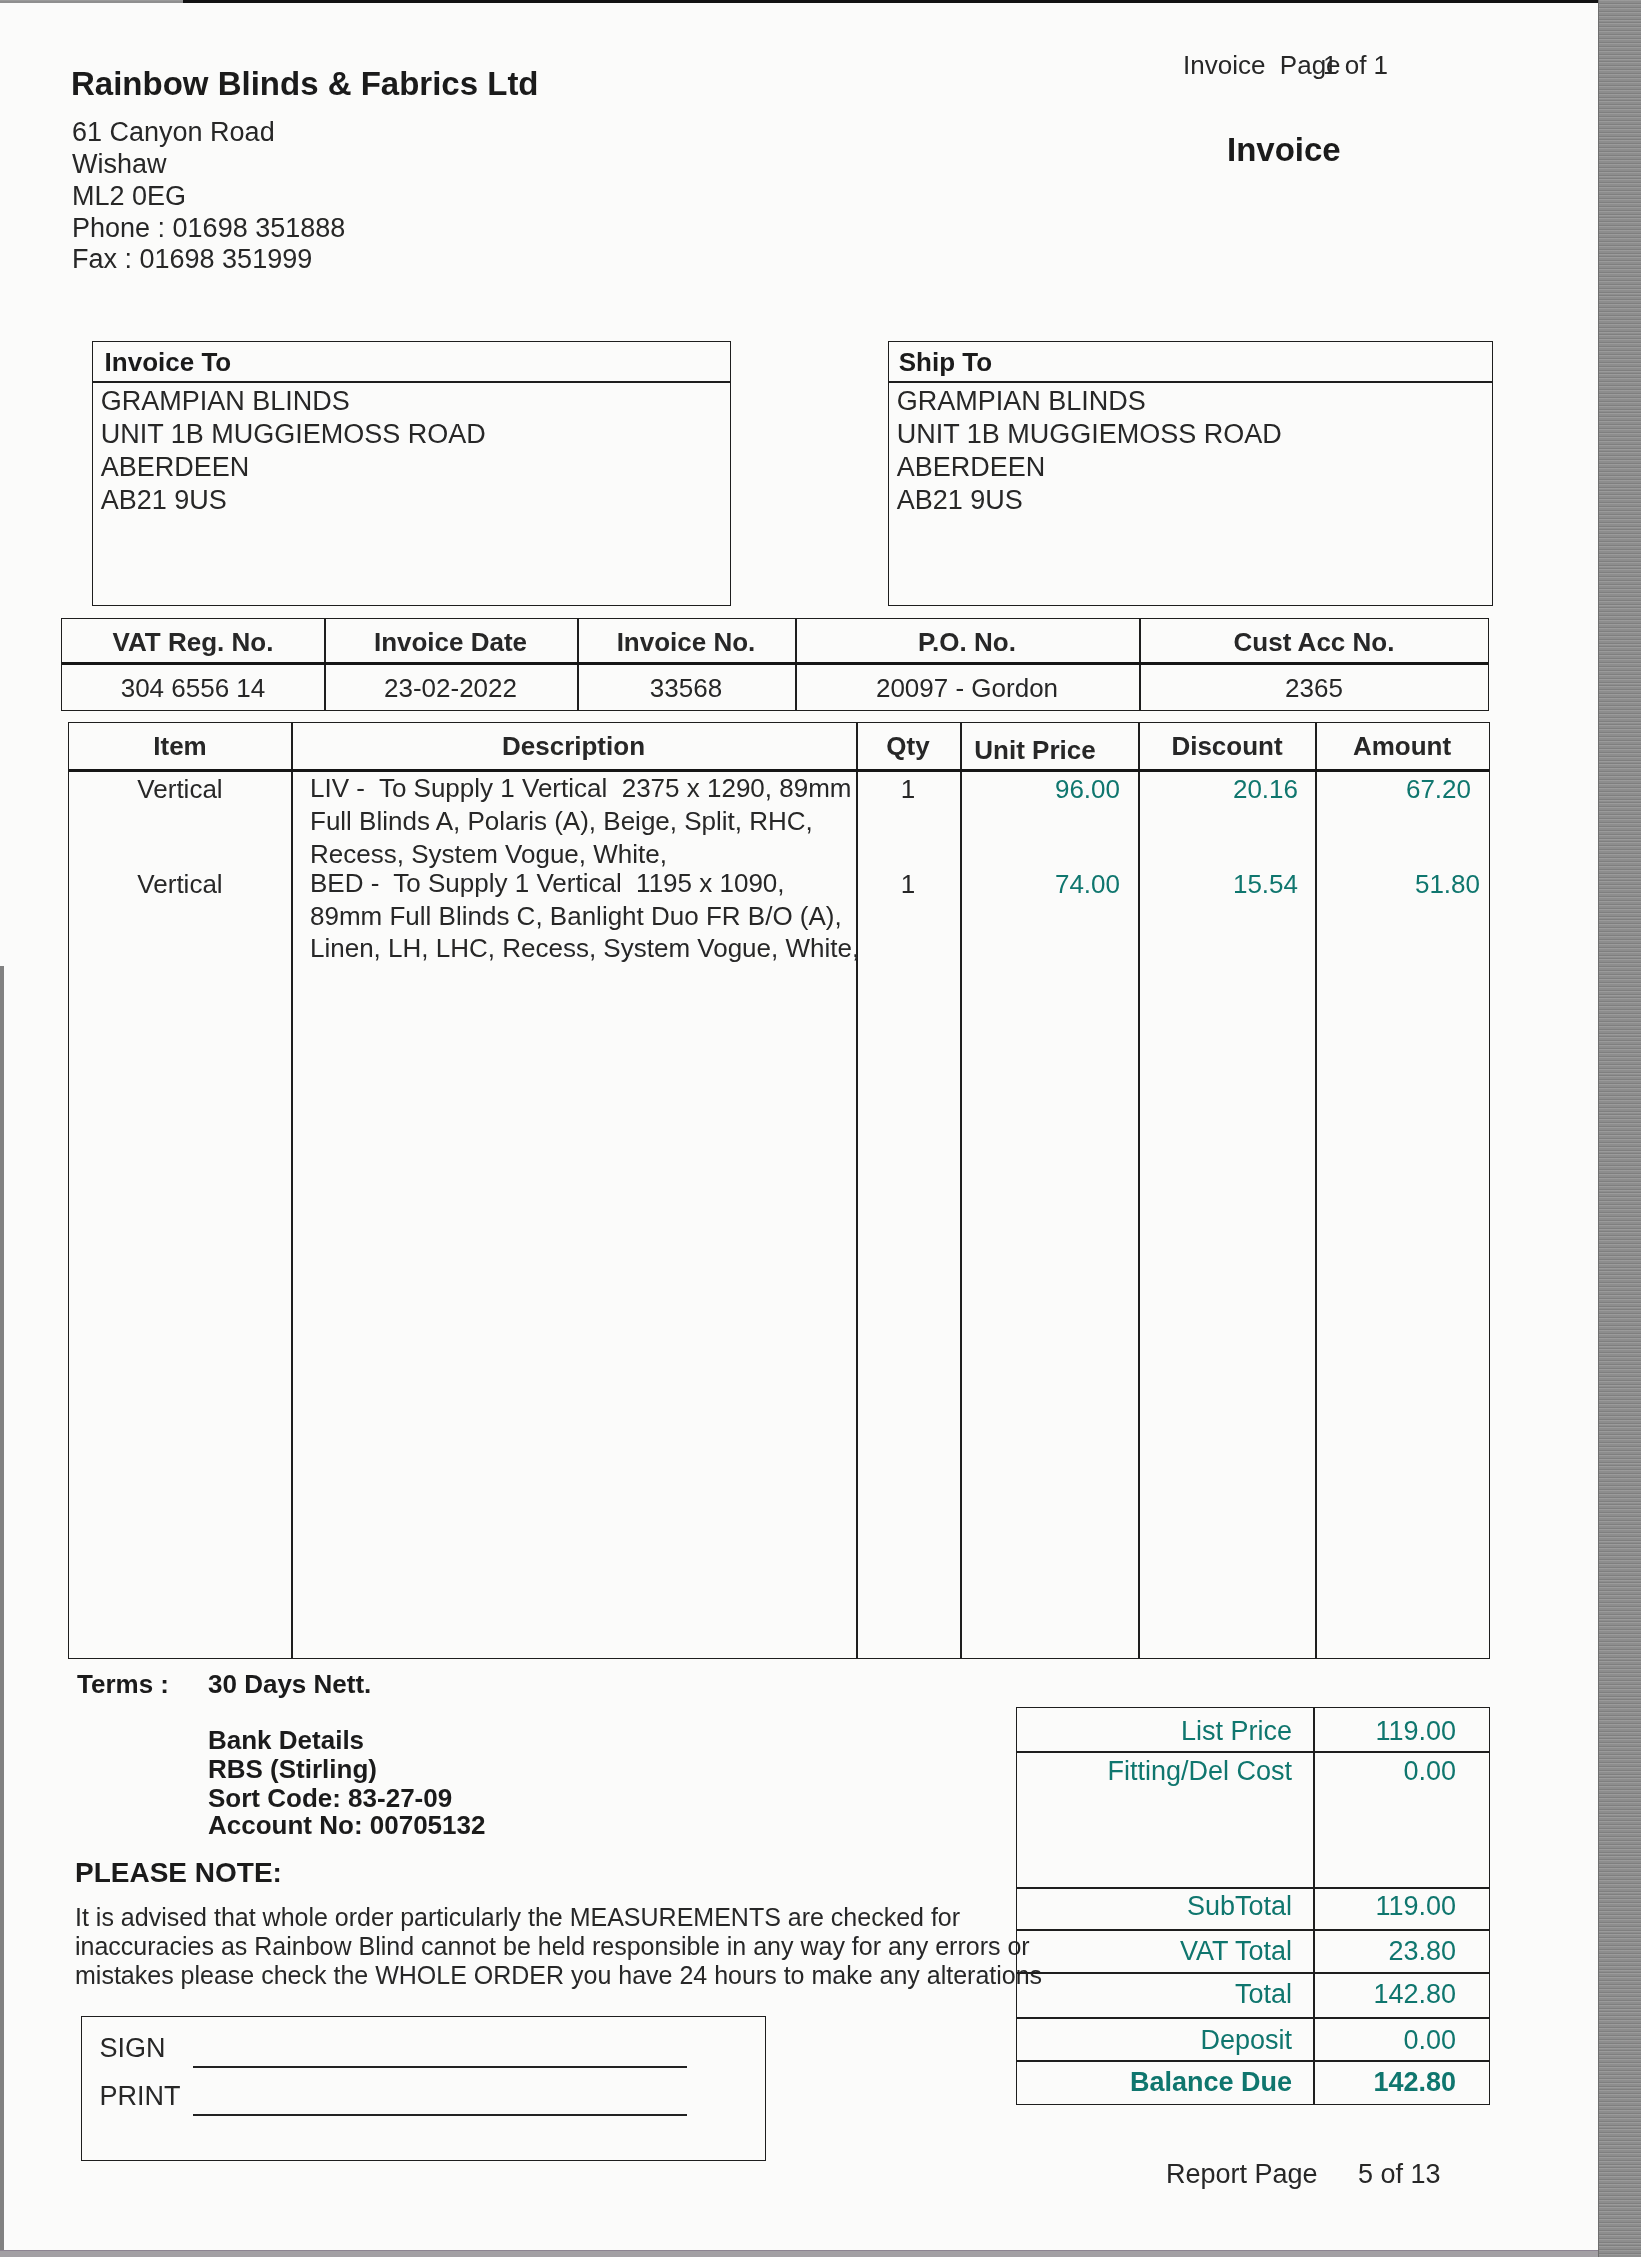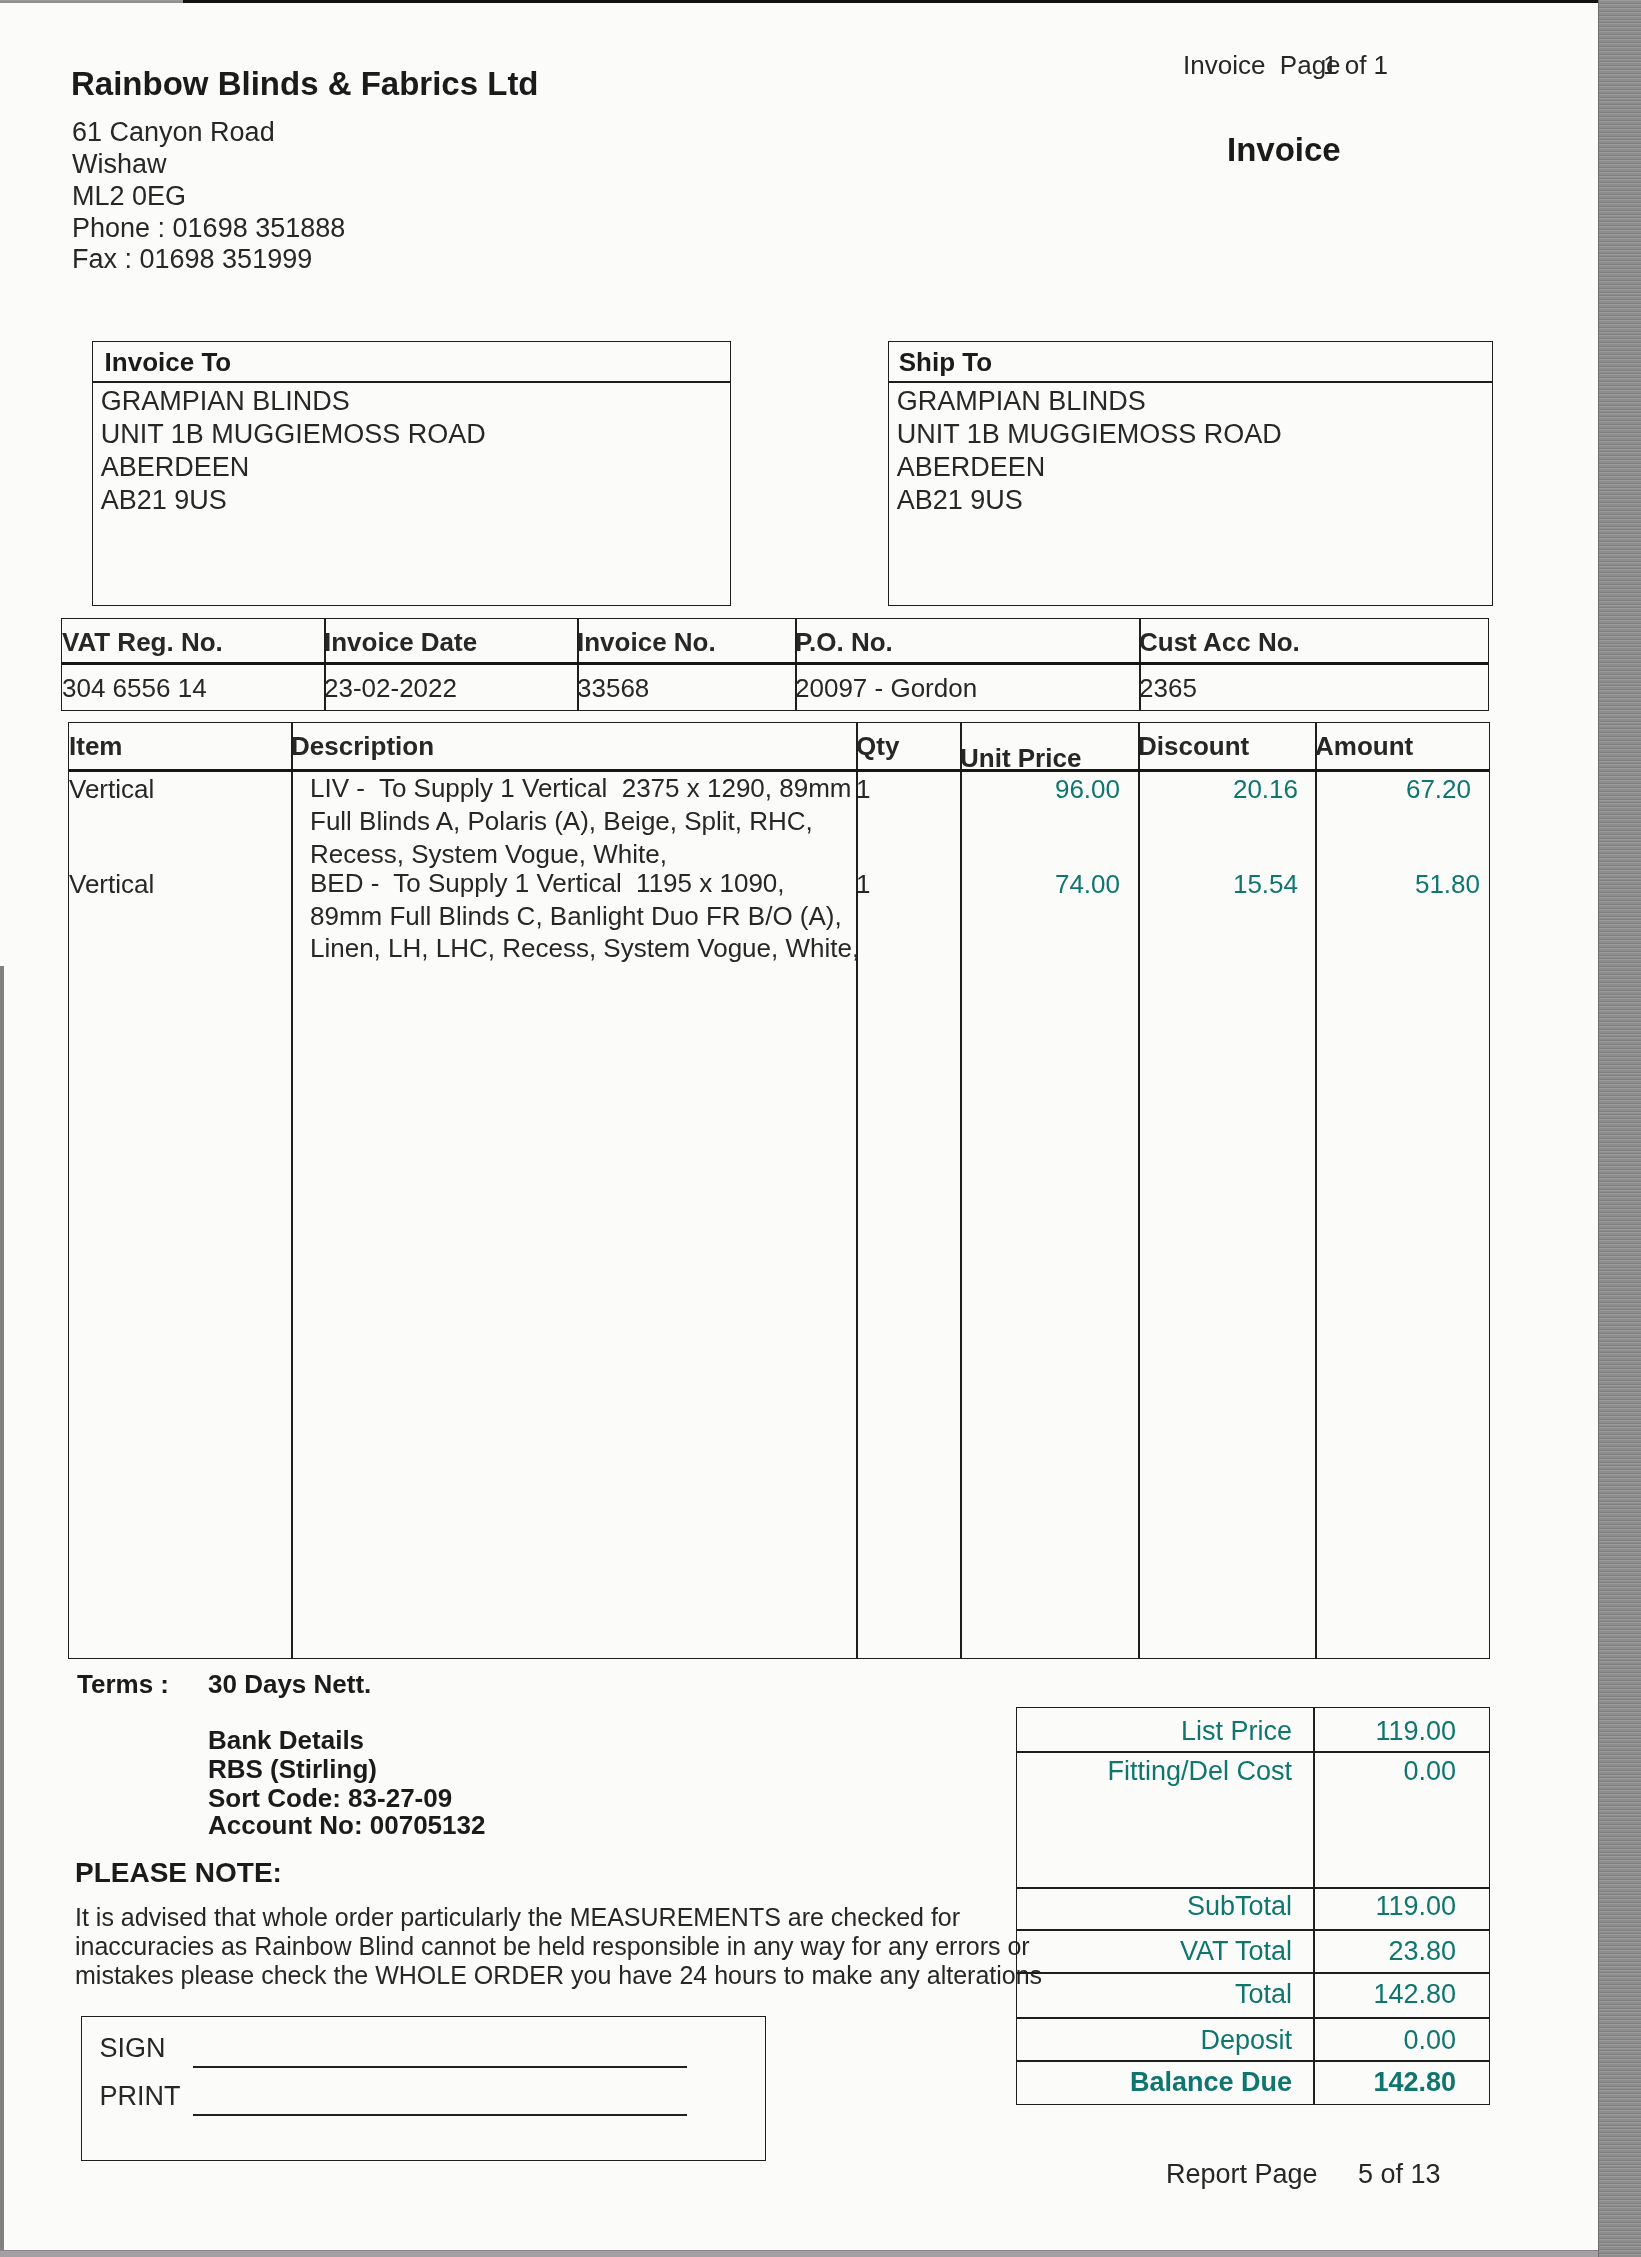--- a/index.html
+++ b/index.html
@@ -8,21 +8,21 @@
         background:#8f8f8f;
         background-image:repeating-linear-gradient(180deg,rgba(255,255,255,.10) 0 1px,rgba(0,0,0,0) 1px 2.9px,rgba(0,0,0,.08) 2.9px 3.9px);}
   .paper{position:absolute;left:0;top:2.9px;width:1598px;height:2247px;background:#fbfbfa;text-decoration:underline;}
   .t{position:absolute;color:#272727;line-height:1.15;white-space:pre;}
   .b{font-weight:700;color:#1b1b1b;}
   .fs26{font-size:25px;} .fs27{font-size:26px;} .fs28{font-size:27px;} .fs29{font-size:28px;} .fs34{font-size:33px;}
   .box{position:absolute;border:1.9px solid #1e1e1e;}
   .vline{position:absolute;top:0;bottom:0;width:1.9px;background:#1e1e1e;}
   .hline{position:absolute;left:0;right:0;height:1.9px;background:#1e1e1e;}
   .hline3{position:absolute;left:0;right:0;height:2.9px;background:#161616;}
-  .cell{position:absolute;text-align:left;color:#272727;white-space:pre;}
+  .cell{position:absolute;text-align:center;color:#272727;white-space:pre;}
   .rcell{position:absolute;text-align:right;color:#0f766e;white-space:pre;}
   .topline{position:absolute;left:183px;top:0;width:1458px;height:2.9px;background:#121212;}
   .rightband{position:absolute;left:1598px;top:0;width:43px;height:2257px;border-left:1px solid #6e6e6e;
         background:#8d8d8d;
         background-image:repeating-linear-gradient(180deg,rgba(255,255,255,.12) 0 1px,rgba(0,0,0,0) 1px 2.9px,rgba(0,0,0,.10) 2.9px 3.9px);}
   .bottomband{position:absolute;left:0;top:2250px;width:1598px;height:7.7px;background:#a3a0a4;border-top:1.9px solid #8d8492;}
   .leftstrip{position:absolute;left:0;top:966px;width:3.9px;height:1284px;background:#6b6b6b;opacity:.85;}
   .sigline{position:absolute;height:1.9px;background:#222;}
 </style>
 </head>
@@ -82,21 +82,21 @@
       <div class="vline" style="left:222px;"></div>
       <div class="vline" style="left:787px;"></div>
       <div class="vline" style="left:891px;"></div>
       <div class="vline" style="left:1069px;"></div>
       <div class="vline" style="left:1246px;"></div>
       <div class="hline3" style="top:46px;"></div>
 
       <div class="cell b fs27" style="left:0;width:222px;top:7.7px;">Item</div>
       <div class="cell b fs27" style="left:222px;width:565px;top:7.7px;">Description</div>
       <div class="cell b fs27" style="left:787px;width:104px;top:7.7px;">Qty</div>
-      <div class="cell b fs27" style="left:891px;width:150px;top:20px;">Unit Price</div>
+      <div class="cell b fs27" style="left:891px;width:150px;top:12px;">Unit Price</div>
       <div class="cell b fs27" style="left:1069px;width:178px;top:7.7px;">Discount</div>
       <div class="cell b fs27" style="left:1246px;width:174px;top:7.7px;">Amount</div>
 
       <div class="cell fs27" style="left:0;width:222px;top:51px;">Vertical</div>
       <div class="t fs27" style="left:241px;top:51px;">LIV -  To Supply 1 Vertical  2375 x 1290, 89mm</div>
       <div class="t fs27" style="left:241px;top:84px;">Full Blinds A, Polaris (A), Beige, Split, RHC,</div>
       <div class="t fs27" style="left:241px;top:117px;">Recess, System Vogue, White,</div>
       <div class="cell fs27" style="left:787px;width:104px;top:51px;">1</div>
       <div class="rcell fs27" style="left:891px;width:160px;top:51px;">96.00</div>
       <div class="rcell fs27" style="left:1069px;width:160px;top:51px;">20.16</div>

